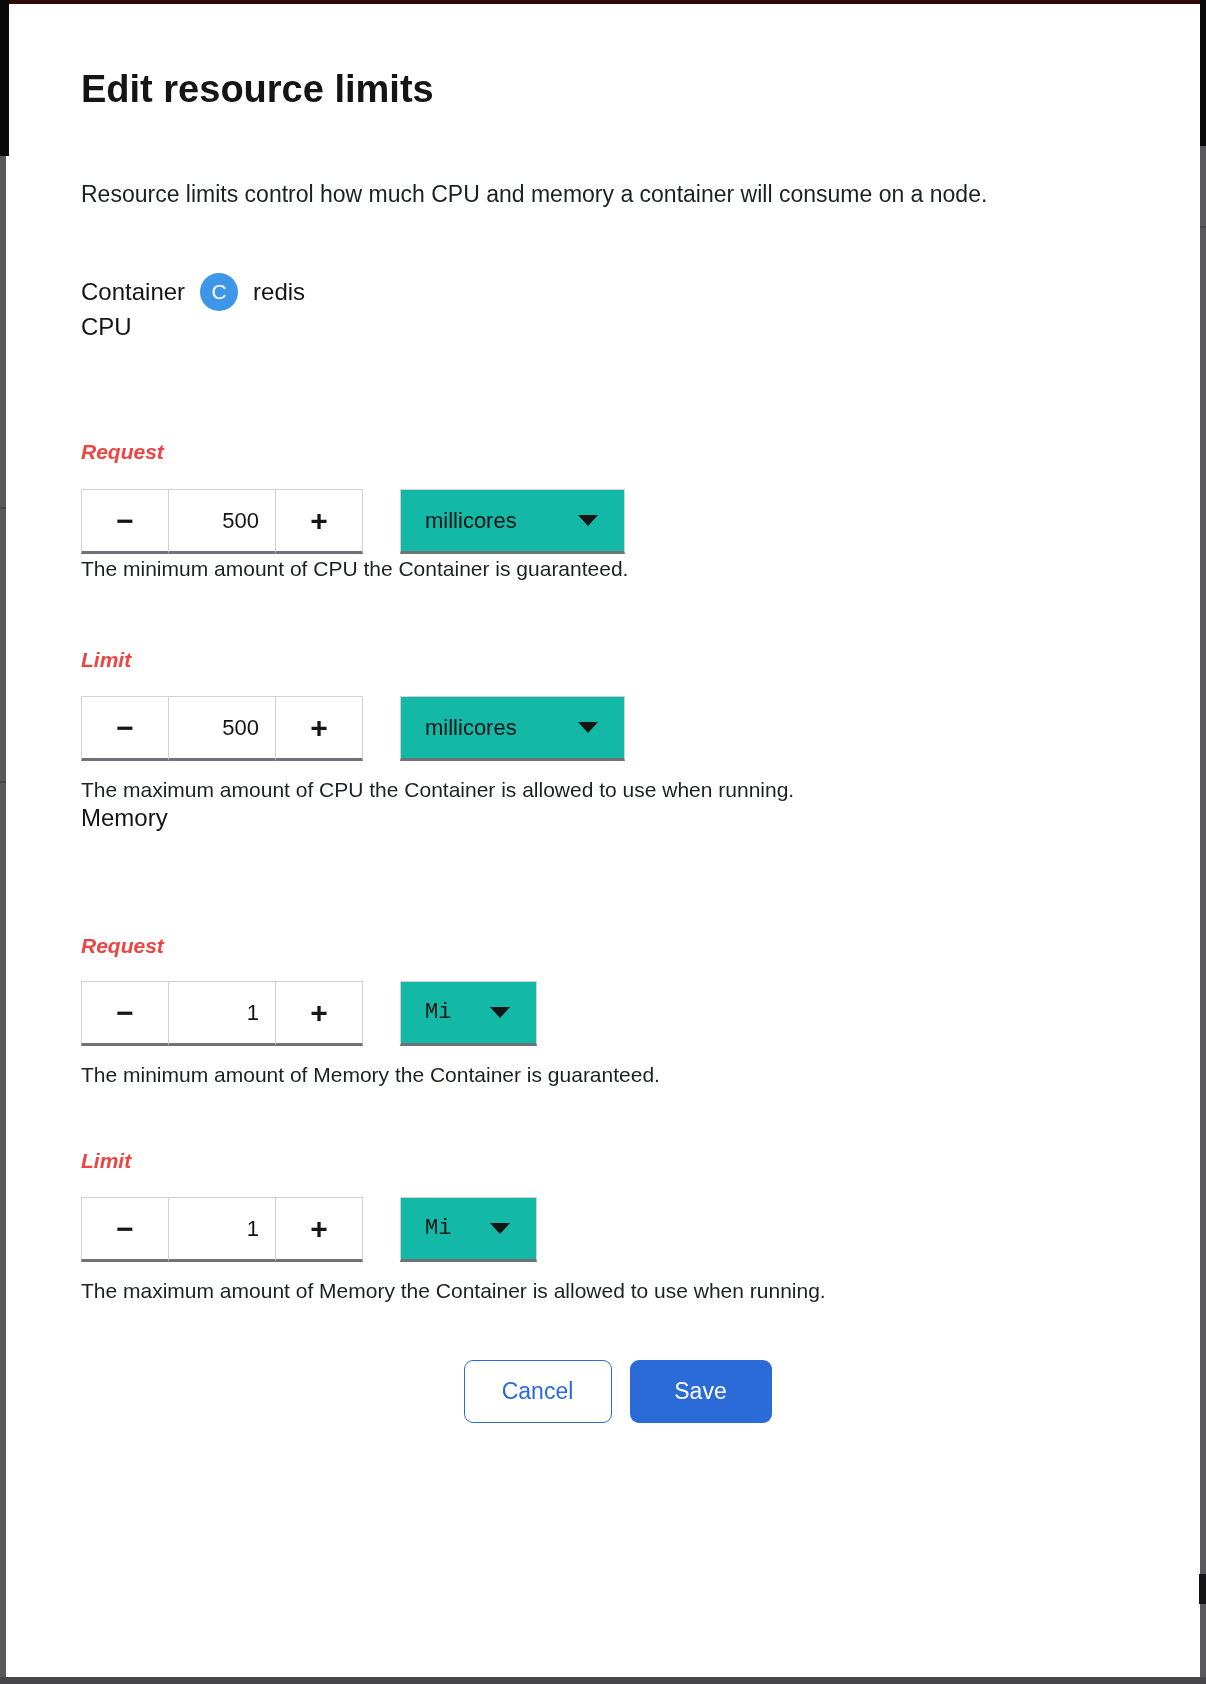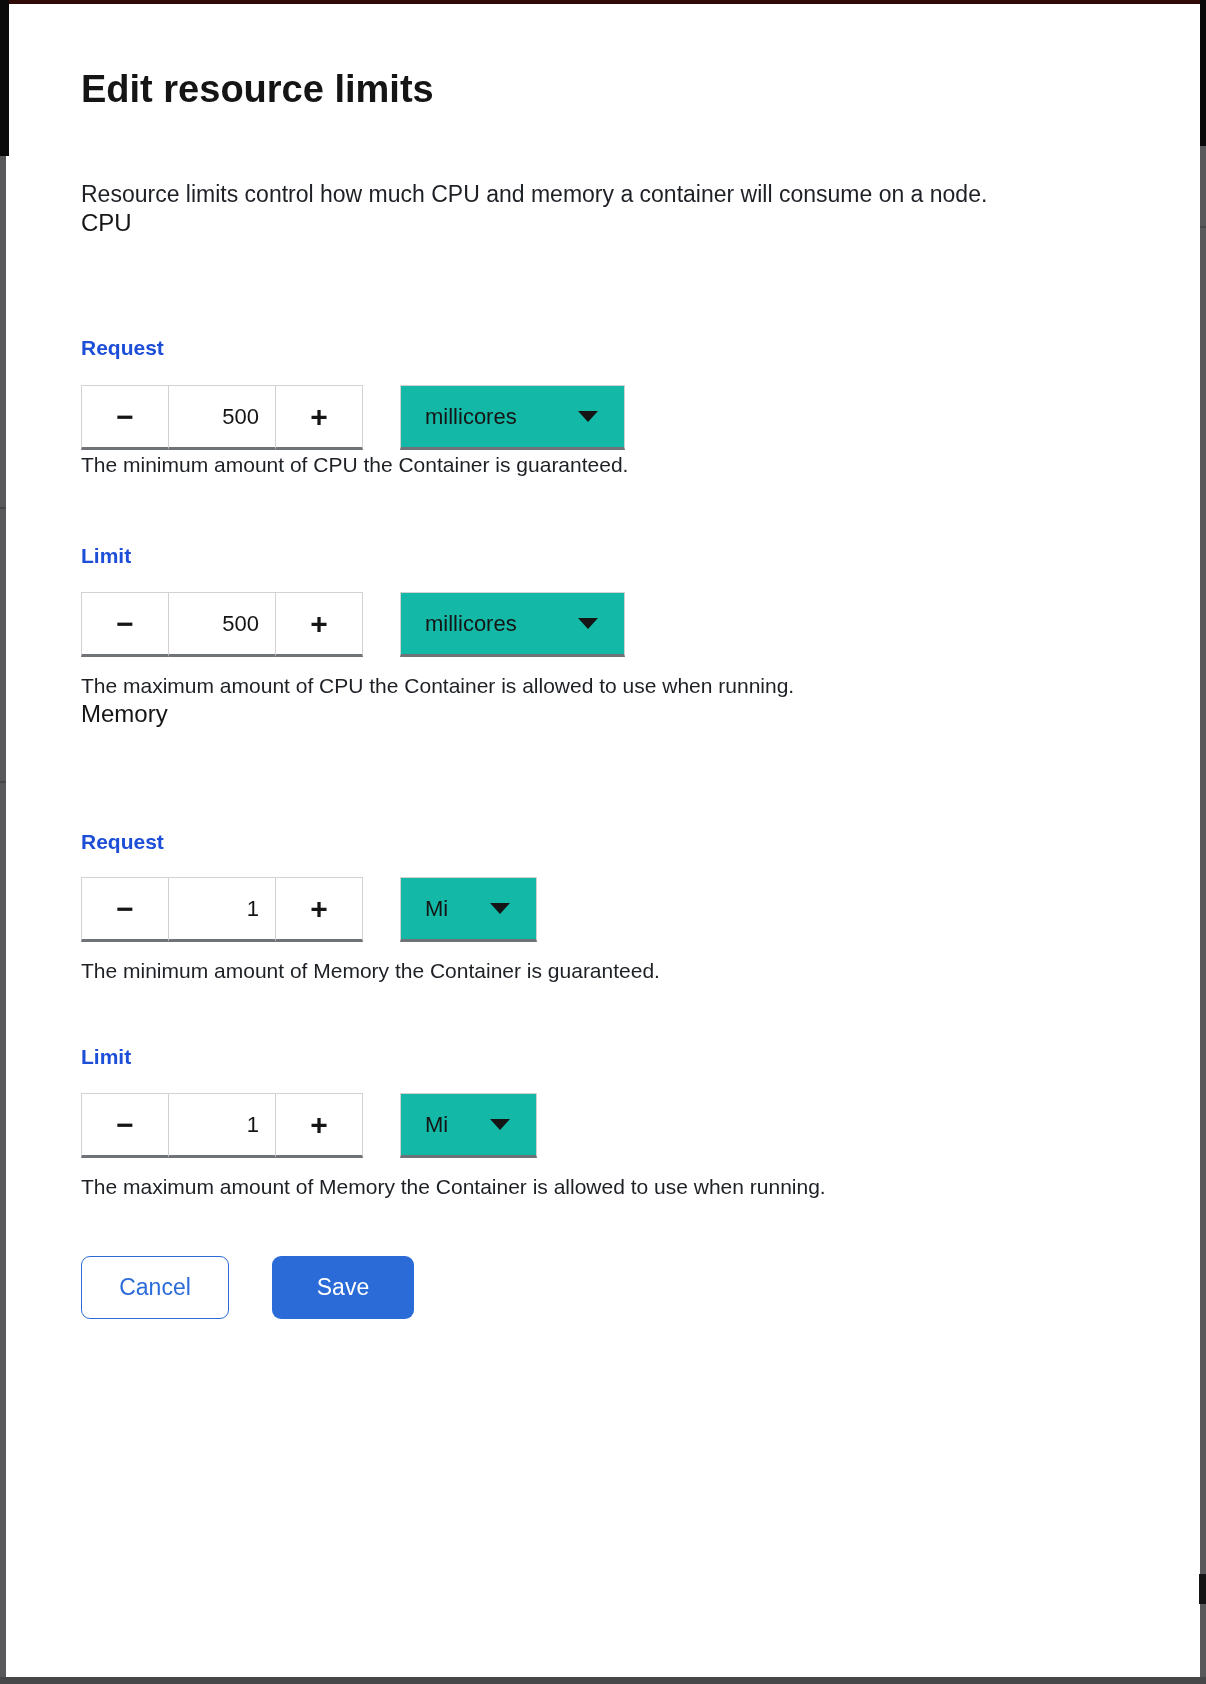--- a/index.html
+++ b/index.html
@@ -33,21 +33,21 @@
   .container-row { margin-top:64px; height:40px; display:flex; align-items:center; gap:15px; font-size:24px; }
   .badge {
     width:38px; height:38px; border-radius:50%; background:#3e96e8; color:#fff;
     display:flex; align-items:center; justify-content:center; font-size:21px; font-weight:400;
   }
 
   h2.section-heading { margin:0; font-size:24px; line-height:30px; font-weight:400; color:#151515; }
   .heading-cpu { margin-top:86px; }
   .heading-memory { margin-top:92px; }
 
-  .field-label { font-size:21px; line-height:24px; font-weight:700; color:#1d4ed8; }
+  .field-label { font-size:21px; line-height:24px; font-weight:700; color:#ef4444;font-style:italic; }
   .lbl-1 { margin-top:98px; }
   .lbl-2 { margin-top:66px; }
   .lbl-3 { margin-top:101px; }
   .lbl-4 { margin-top:61px; }
 
   .input-row { display:flex; align-items:flex-start; }
   .row-1 { margin-top:25px; }
   .row-2 { margin-top:24px; }
   .row-3 { margin-top:23px; }
   .row-4 { margin-top:24px; }
@@ -68,34 +68,34 @@
   }
   .sp-plus { margin-left:-1px; }
 
   .dropdown {
     height:65px; margin-left:37px;
     border:1px solid #d2d2d2; border-bottom:3px solid #6f7377;
     display:flex; align-items:center; justify-content:space-between;
     padding:0 26px 0 24px; background:#14b8a6; cursor:pointer; font-size:22px; color:#151515;
   }
   .dd-wide { width:225px; }
-  .dd-narrow { width:137px; }
+  .dd-narrow { width:137px;font-family:Liberation Mono, monospace; }
   .caret {
     width:0; height:0; margin-left:20px;
     border-left:10px solid transparent; border-right:10px solid transparent;
     border-top:11px solid #151515;
   }
 
   .help-text { font-size:21px; line-height:26px; font-weight:400; color:#1d2025; }
   .help-1 { margin-top:2px; }
   .help-2 { margin-top:16px; }
   .help-3 { margin-top:16px; }
   .help-4 { margin-top:16px; }
 
-  .footer { margin-top:56px; display:flex; justify-content:flex-start; gap:43px; }
+  .footer { margin-top:56px; display:flex; justify-content:center; gap:18px; }
   .btn {
     height:63px; border-radius:9px; font-size:23px; cursor:pointer;
     font-family:"Liberation Sans", sans-serif;
     display:flex; align-items:center; justify-content:center;
   }
   .btn-cancel { width:148px; background:#fff; border:1.5px solid #2b6bd8; color:#2b6bd8; }
   .btn-save   { width:142px; background:#2b6bd8; border:none; color:#ffffff; }
 </style>
 </head>
 <body>
@@ -110,20 +110,25 @@
 <div class="edge edge-line-r1"></div>
 <div class="edge edge-scroll-mark"></div>
 <div class="edge edge-bottom"></div>
 
 <div class="content">
 
   <h1 class="title">Edit resource limits</h1>
 
   <p class="description">Resource limits control how much CPU and memory a container will consume on a node.</p>
 
+  <div class="container-row">
+    <span>Container</span>
+    <span class="badge">C</span>
+    <span>redis</span>
+  </div>
 
   <h2 class="section-heading heading-cpu">CPU</h2>
 
   <div class="field-label lbl-1">Request</div>
   <div class="input-row row-1">
     <div class="stepper">
       <button class="sp-btn">
           <span>−</span>
         </button>
       <input class="sp-input" value="500" style="">

